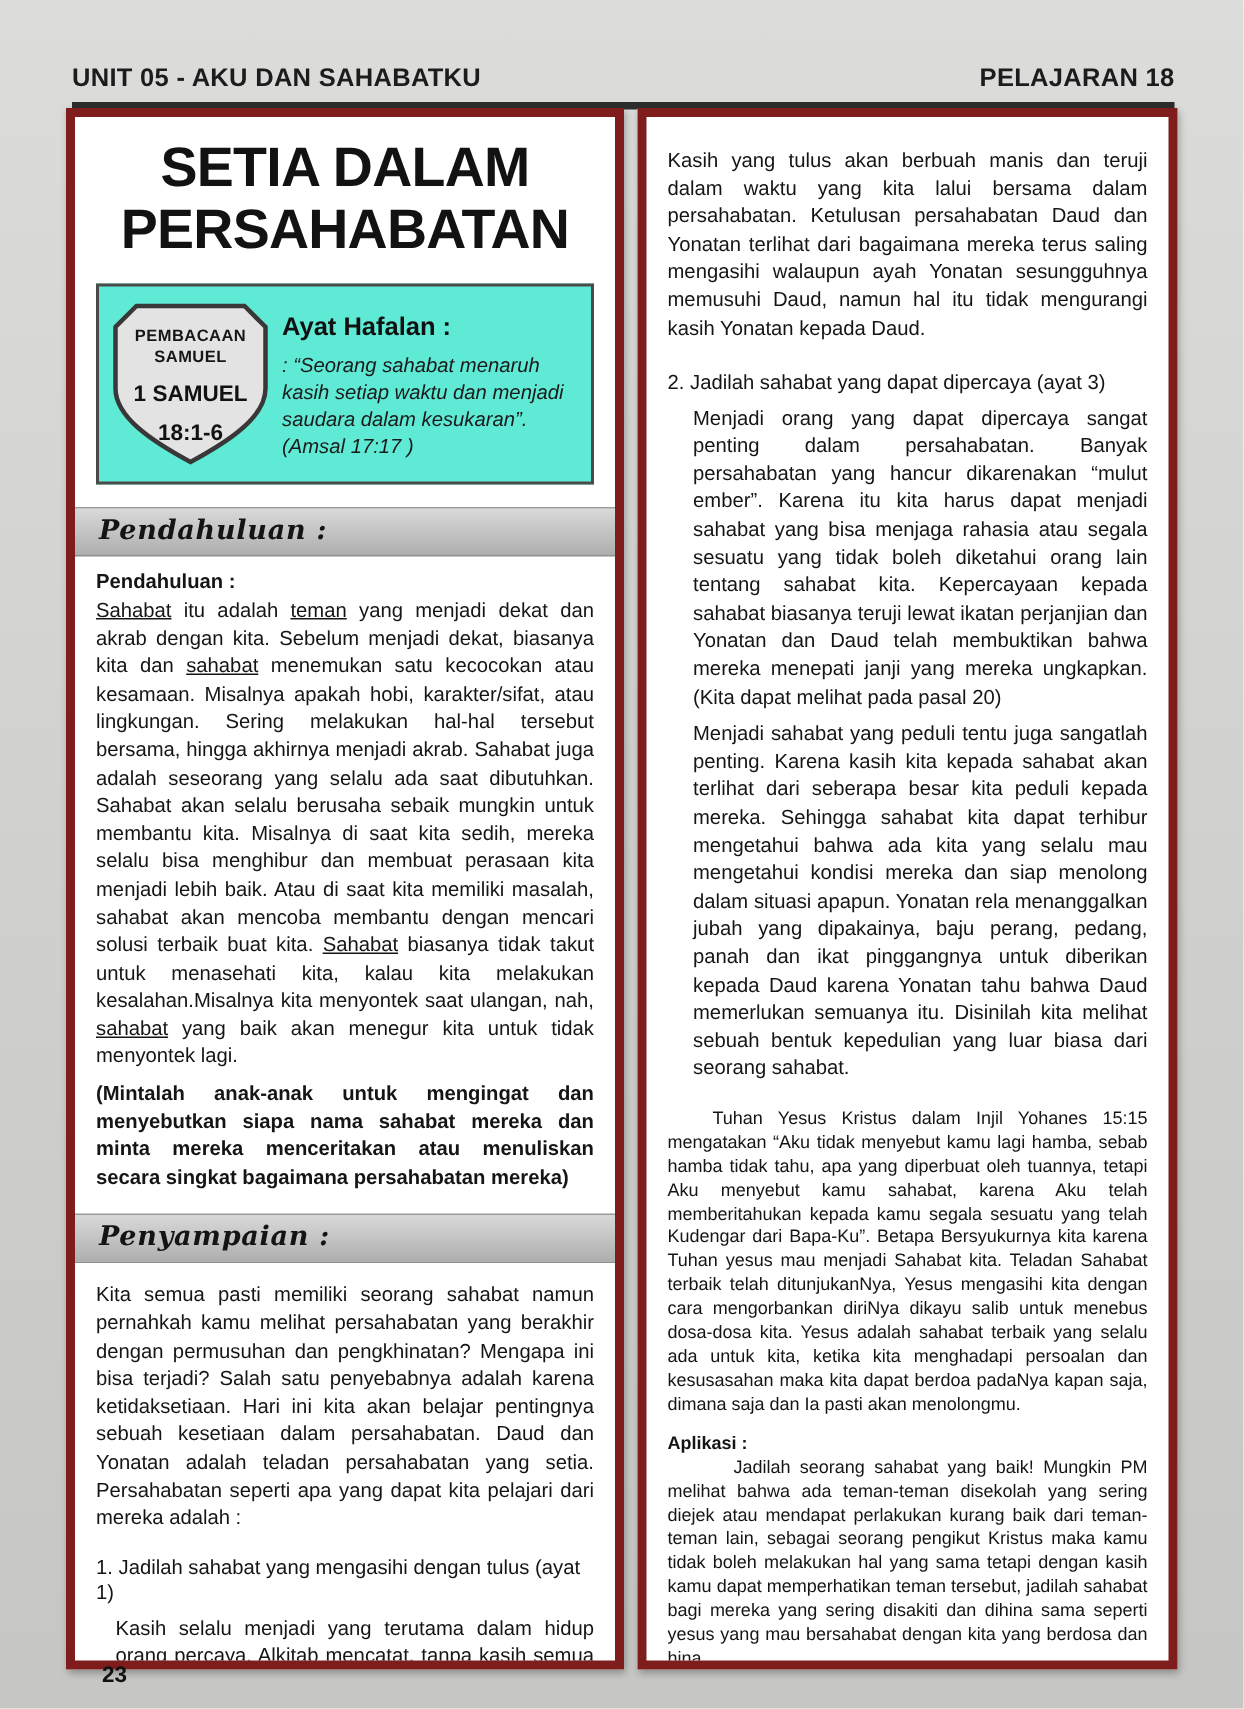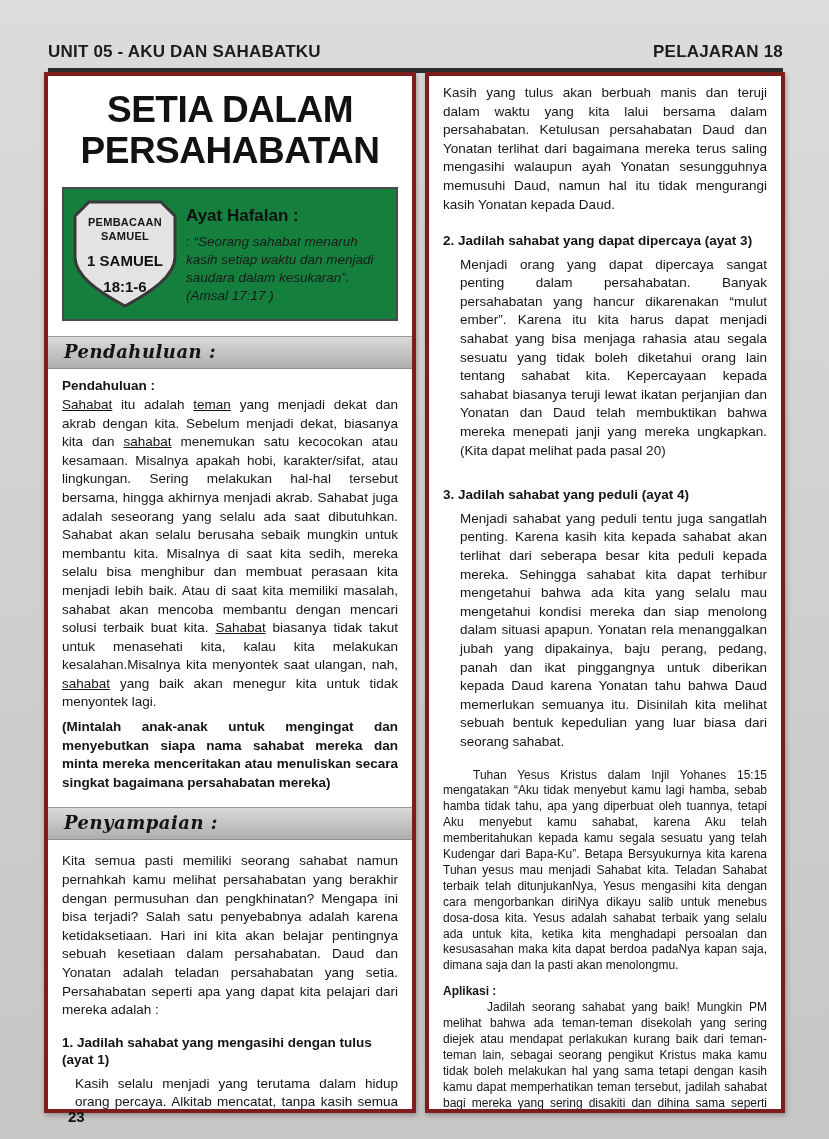--- a/index.html
+++ b/index.html
@@ -6,48 +6,48 @@
   body{
     width:829px;height:1139px;position:relative;overflow:hidden;
     background:linear-gradient(180deg,#dcdcda 0%,#cfcfcd 55%,#c6c6c4 100%);
     font-family:"Liberation Sans",sans-serif;color:#141414;
     -webkit-font-smoothing:antialiased;
   }
   .hdr{display:flex;justify-content:space-between;align-items:flex-end;
     padding:42px 46px 0 48px;font-size:17px;font-weight:bold;color:#1c1c1c;letter-spacing:.2px;}
   .hdr-rule{height:5px;background:#2d2d2d;margin:6px 46px 0 48px;}
   .columns{position:absolute;top:72px;left:44px;right:44px;bottom:26px;display:flex;gap:9px;}
-  .col{background:#ffffff;border:4px solid #7f1d1d;box-shadow:1px 2px 5px rgba(0,0,0,.3);
+  .col{background:#ffffff;border:6px solid #7f1d1d;box-shadow:1px 2px 5px rgba(0,0,0,.3);
     overflow:hidden;padding:6px 14px 14px 14px;box-sizing:border-box;}
   .col-left{width:372px;flex:none;}
-  .col-right{flex:1;padding-top:4px;}
+  .col-right{flex:1;padding-top:16px;}
 
   .title{margin-top:8px;text-align:center;font-size:37px;line-height:1.1;font-weight:bold;
     color:#121212;letter-spacing:-.5px;}
 
-  .membox{margin-top:16px;border:2px solid #4a4a4a;background:#15803d;
+  .membox{margin-top:16px;border:2px solid #4a4a4a;background:#5eead4;
     padding:10px 8px 10px 8px;display:flex;gap:8px;align-items:center;}
   .shield{position:relative;width:106px;height:110px;flex:none;}
   .shield svg{position:absolute;inset:0;width:100%;height:100%;}
   .shield-text{position:absolute;inset:0;display:flex;flex-direction:column;align-items:center;
     padding-top:17px;box-sizing:border-box;}
   .shield-top{font-size:11px;font-weight:bold;letter-spacing:.3px;line-height:1.25;color:#161616;}
   .shield-ref{font-size:15px;font-weight:bold;line-height:1.2;color:#111;margin-top:8px;}
   .memtext{flex:1;padding-right:2px;}
   .mem-h{font-size:17px;font-weight:bold;text-align:left;margin:2px 0 7px 0;color:#111;}
   .mem-v{font-size:13.5px;font-style:italic;line-height:1.32;text-align:left;color:#1a1a1a;}
 
   .band{margin:15px -14px 8px -14px;background:linear-gradient(180deg,#d9d9d9,#aeaeae);
     border-top:1px solid #9a9a9a;border-bottom:1px solid #8e8e8e;
     padding:4px 16px 6px 16px;font-family:"DejaVu Serif",serif;font-style:italic;
     font-weight:600;font-size:18px;color:#141414;letter-spacing:.5px;}
 
   .p{font-size:13.5px;line-height:18.6px;text-align:justify;margin:6px 0;color:#151515;}
   .bold{font-weight:bold;}
-  .pt-head{font-size:13.5px;font-weight:bold;margin:14px 0 2px 0;line-height:1.3;}
+  .pt-head{font-size:13.5px;font-weight:normal;margin:14px 0 2px 0;line-height:1.3;}
   .pt-body{margin-left:13px;}
   .col-right .pt-body{margin-left:17px;}
   .small{font-size:12px;line-height:15.9px;}
   .indent-sm{text-indent:30px;}
   .indent-lg{text-indent:44px;}
   .apl-h{font-size:12px;font-weight:bold;margin:10px 0 2px 0;}
   .pagenum{position:absolute;left:68px;bottom:14px;font-size:15px;font-weight:bold;color:#111;}
   .mt18{margin-top:18px;}
 </style>
 </head>
@@ -95,21 +95,20 @@
     <div class="pt-head">1. Jadilah sahabat yang mengasihi dengan tulus (ayat 1)</div>
     <div class="p pt-body">Kasih selalu menjadi yang terutama dalam hidup orang percaya. Alkitab mencatat, tanpa kasih semua sia-sia/tidak berarti. Demikian pula dalam persahabatan. Namun mengasihi harus ditunjukkan dengan tulus tanpa ada maksud terselubung. (Mintalah anak-anak menyebutkan contoh kasih yang tidak tulus dalam persahabatan).</div>
   </div>
 
   <div class="col col-right">
     <div class="p" style="margin-top:4px;">Kasih yang tulus akan berbuah manis dan teruji dalam waktu yang kita lalui bersama dalam persahabatan. Ketulusan persahabatan Daud dan Yonatan terlihat dari bagaimana mereka terus saling mengasihi walaupun ayah Yonatan sesungguhnya memusuhi Daud, namun hal itu tidak mengurangi kasih Yonatan kepada Daud.</div>
 
     <div class="pt-head mt18">2. Jadilah sahabat yang dapat dipercaya (ayat 3)</div>
     <div class="p pt-body">Menjadi orang yang dapat dipercaya sangat penting dalam persahabatan. Banyak persahabatan yang hancur dikarenakan “mulut ember”. Karena itu kita harus dapat menjadi sahabat yang bisa menjaga rahasia atau segala sesuatu yang tidak boleh diketahui orang lain tentang sahabat kita. Kepercayaan kepada sahabat biasanya teruji lewat ikatan perjanjian dan Yonatan dan Daud telah membuktikan bahwa mereka menepati janji yang mereka ungkapkan. (Kita dapat melihat pada pasal 20)</div>
 
-    <div class="pt-head" style="margin-top:26px;">3. Jadilah sahabat yang peduli (ayat 4)</div>
     <div class="p pt-body">Menjadi sahabat yang peduli tentu juga sangatlah penting. Karena kasih kita kepada sahabat akan terlihat dari seberapa besar kita peduli kepada mereka. Sehingga sahabat kita dapat terhibur mengetahui bahwa ada kita yang selalu mau mengetahui kondisi mereka dan siap menolong dalam situasi apapun. Yonatan rela menanggalkan jubah yang dipakainya, baju perang, pedang, panah dan ikat pinggangnya untuk diberikan kepada Daud karena Yonatan tahu bahwa Daud memerlukan semuanya itu. Disinilah kita melihat sebuah bentuk kepedulian yang luar biasa dari seorang sahabat.</div>
 
     <div class="p small indent-sm" style="margin-top:16px;">Tuhan Yesus Kristus dalam Injil Yohanes 15:15 mengatakan “Aku tidak menyebut kamu lagi hamba, sebab hamba tidak tahu, apa yang diperbuat oleh tuannya, tetapi Aku menyebut kamu sahabat, karena Aku telah memberitahukan kepada kamu segala sesuatu yang telah Kudengar dari Bapa-Ku”. Betapa Bersyukurnya kita karena Tuhan yesus mau menjadi Sahabat kita. Teladan Sahabat terbaik telah ditunjukanNya, Yesus mengasihi kita dengan cara mengorbankan diriNya dikayu salib untuk menebus dosa-dosa kita. Yesus adalah sahabat terbaik yang selalu ada untuk kita, ketika kita menghadapi persoalan dan kesusasahan maka kita dapat berdoa padaNya kapan saja, dimana saja dan Ia pasti akan menolongmu.</div>
 
     <div class="apl-h">Aplikasi :</div>
     <div class="p small indent-lg" style="margin-top:0;">Jadilah seorang sahabat yang baik! Mungkin PM melihat bahwa ada teman-teman disekolah yang sering diejek atau mendapat perlakukan kurang baik dari teman-teman lain, sebagai seorang pengikut Kristus maka kamu tidak boleh melakukan hal yang sama tetapi dengan kasih kamu dapat memperhatikan teman tersebut, jadilah sahabat bagi mereka yang sering disakiti dan dihina sama seperti yesus yang mau bersahabat dengan kita yang berdosa dan hina.</div>
   </div>
 
 </div>
 

